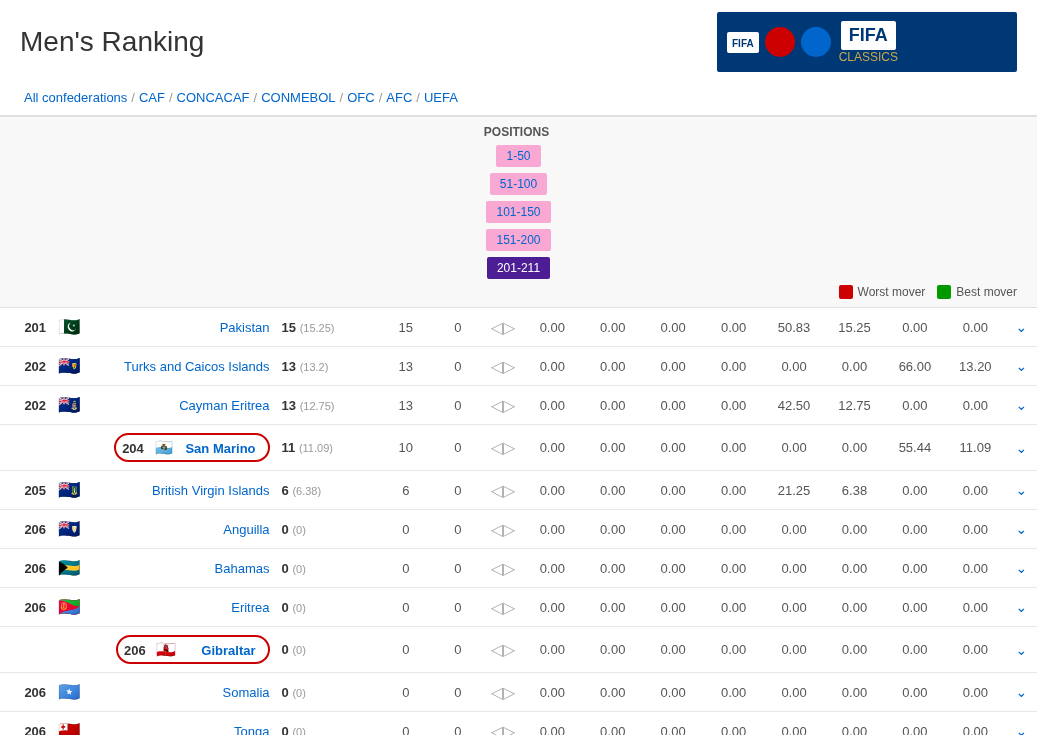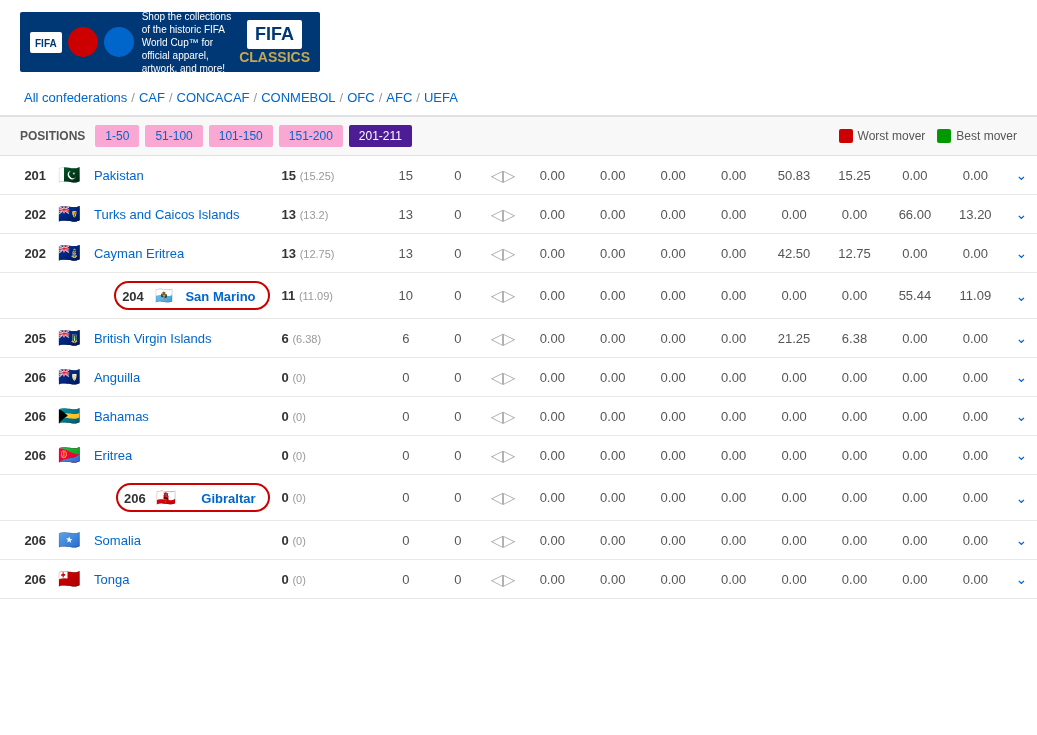--- a/index.html
+++ b/index.html
@@ -16,36 +16,36 @@
     .fifa-ad {
       background: #003876; display: flex; align-items: center;
       padding: 6px 10px; border-radius: 2px; gap: 8px;
       width: 300px; height: 60px;
     }
     .fifa-ad-text { color: #fff; font-size: 10px; line-height: 1.3; flex: 1; }
     .fifa-logo {
       background: #fff; color: #003876; font-weight: bold;
       font-size: 18px; padding: 4px 8px; border-radius: 2px;
     }
-    .fifa-classics { color: #c8a84b; font-size: 14px; font-weight: bold; }
+    .fifa-classics { color: #c8a84b; font-size: 12px; font-weight: normal; }
 
     .confederation-nav {
       display: flex; align-items: center; gap: 0;
       padding: 8px 20px; border-bottom: 2px solid #e0e0e0;
       flex-wrap: wrap;
     }
     .confederation-nav a {
       color: #0066cc; text-decoration: none; font-size: 13px;
       padding: 2px 4px;
     }
     .confederation-nav .separator { color: #999; }
 
     .positions-bar {
       display: flex; align-items: center; padding: 8px 20px;
-      background: #f8f8f8; border-bottom: 1px solid #e0e0e0; gap: 6px;
+      background: #f8f8f8; border-bottom: 1px solid #e0e0e0; gap: 6px; flex-direction: column;
     }
     .positions-label { font-weight: bold; font-size: 12px; color: #555; margin-right: 4px; }
     .pos-btn {
       padding: 4px 10px; font-size: 12px; background: #f9a8d4;
       border: none; cursor: pointer; color: #0066cc; border-radius: 2px;
       text-decoration: none;
     }
     .pos-btn.active { background: #4c1d95; color: #fff; text-align: center; }
     .mover-indicators {
       margin-left: auto; display: flex; align-items: center; gap: 12px;
@@ -54,21 +54,21 @@
     .mover-box { width: 14px; height: 14px; border-radius: 2px; }
     .worst { background: #cc0000; }
     .best { background: #009900; }
 
     .ranking-table { width: 100%; border-collapse: collapse; padding-left: 18px; }
     .ranking-table tr { border-bottom: 1px solid #e8e8e8; }
     .ranking-table td { padding: 8px 6px; vertical-align: middle; }
 
     .rank-col { width: 50px; text-align: right; font-weight: bold; color: #333; padding-right: 10px; }
     .flag-col { width: 30px; text-align: center; }
-    .country-col { width: 180px; color: #0066cc; }
+    .country-col { width: 180px; color: #0066cc; text-align: right; }
     .points-col { width: 100px; color: #333; }
     .num-col { width: 50px; text-align: center; color: #555; }
     .arrow-col { width: 30px; text-align: center; }
     .val-col { width: 58px; text-align: center; color: #555; }
     .expand-col { width: 30px; text-align: center; }
     .expand-btn {
       color: #0066cc; cursor: pointer; font-size: 14px; border: none; background: none;
     }
     .move-icon { color: #aaa; font-size: 16px; }
 
@@ -78,29 +78,29 @@
       border-radius: 999px;
       padding: 3px 12px 3px 6px;
       margin-left: -6px;
       white-space: nowrap;
     }
   </style>
 </head>
 <body>
 
 <div class="header-bar">
+  <h1 class="page-title">Men's Ranking</h1>
   <div class="fifa-ad">
     <div style="display:flex;align-items:center;gap:6px;">
       <div style="background:#fff;padding:3px 5px;border-radius:2px;">
         <span style="color:#003876;font-weight:bold;font-size:10px;">FIFA</span>
       </div>
       <div style="background:#cc0000;width:30px;height:30px;border-radius:50%;"></div>
       <div style="background:#0066cc;width:30px;height:30px;border-radius:50%;"></div>
     </div>
-    <div class="fifa-ad-text">Shop the collections of the historic FIFA World Cup™ for official apparel, artwork, and more!</div>
     <div style="display:flex;flex-direction:column;align-items:center;">
       <div class="fifa-logo">FIFA</div>
       <div class="fifa-classics">CLASSICS</div>
     </div>
   </div>
 </div>
 
 <nav class="confederation-nav">
   <a href="#">All confederations</a>
   <span class="separator">/</span>

